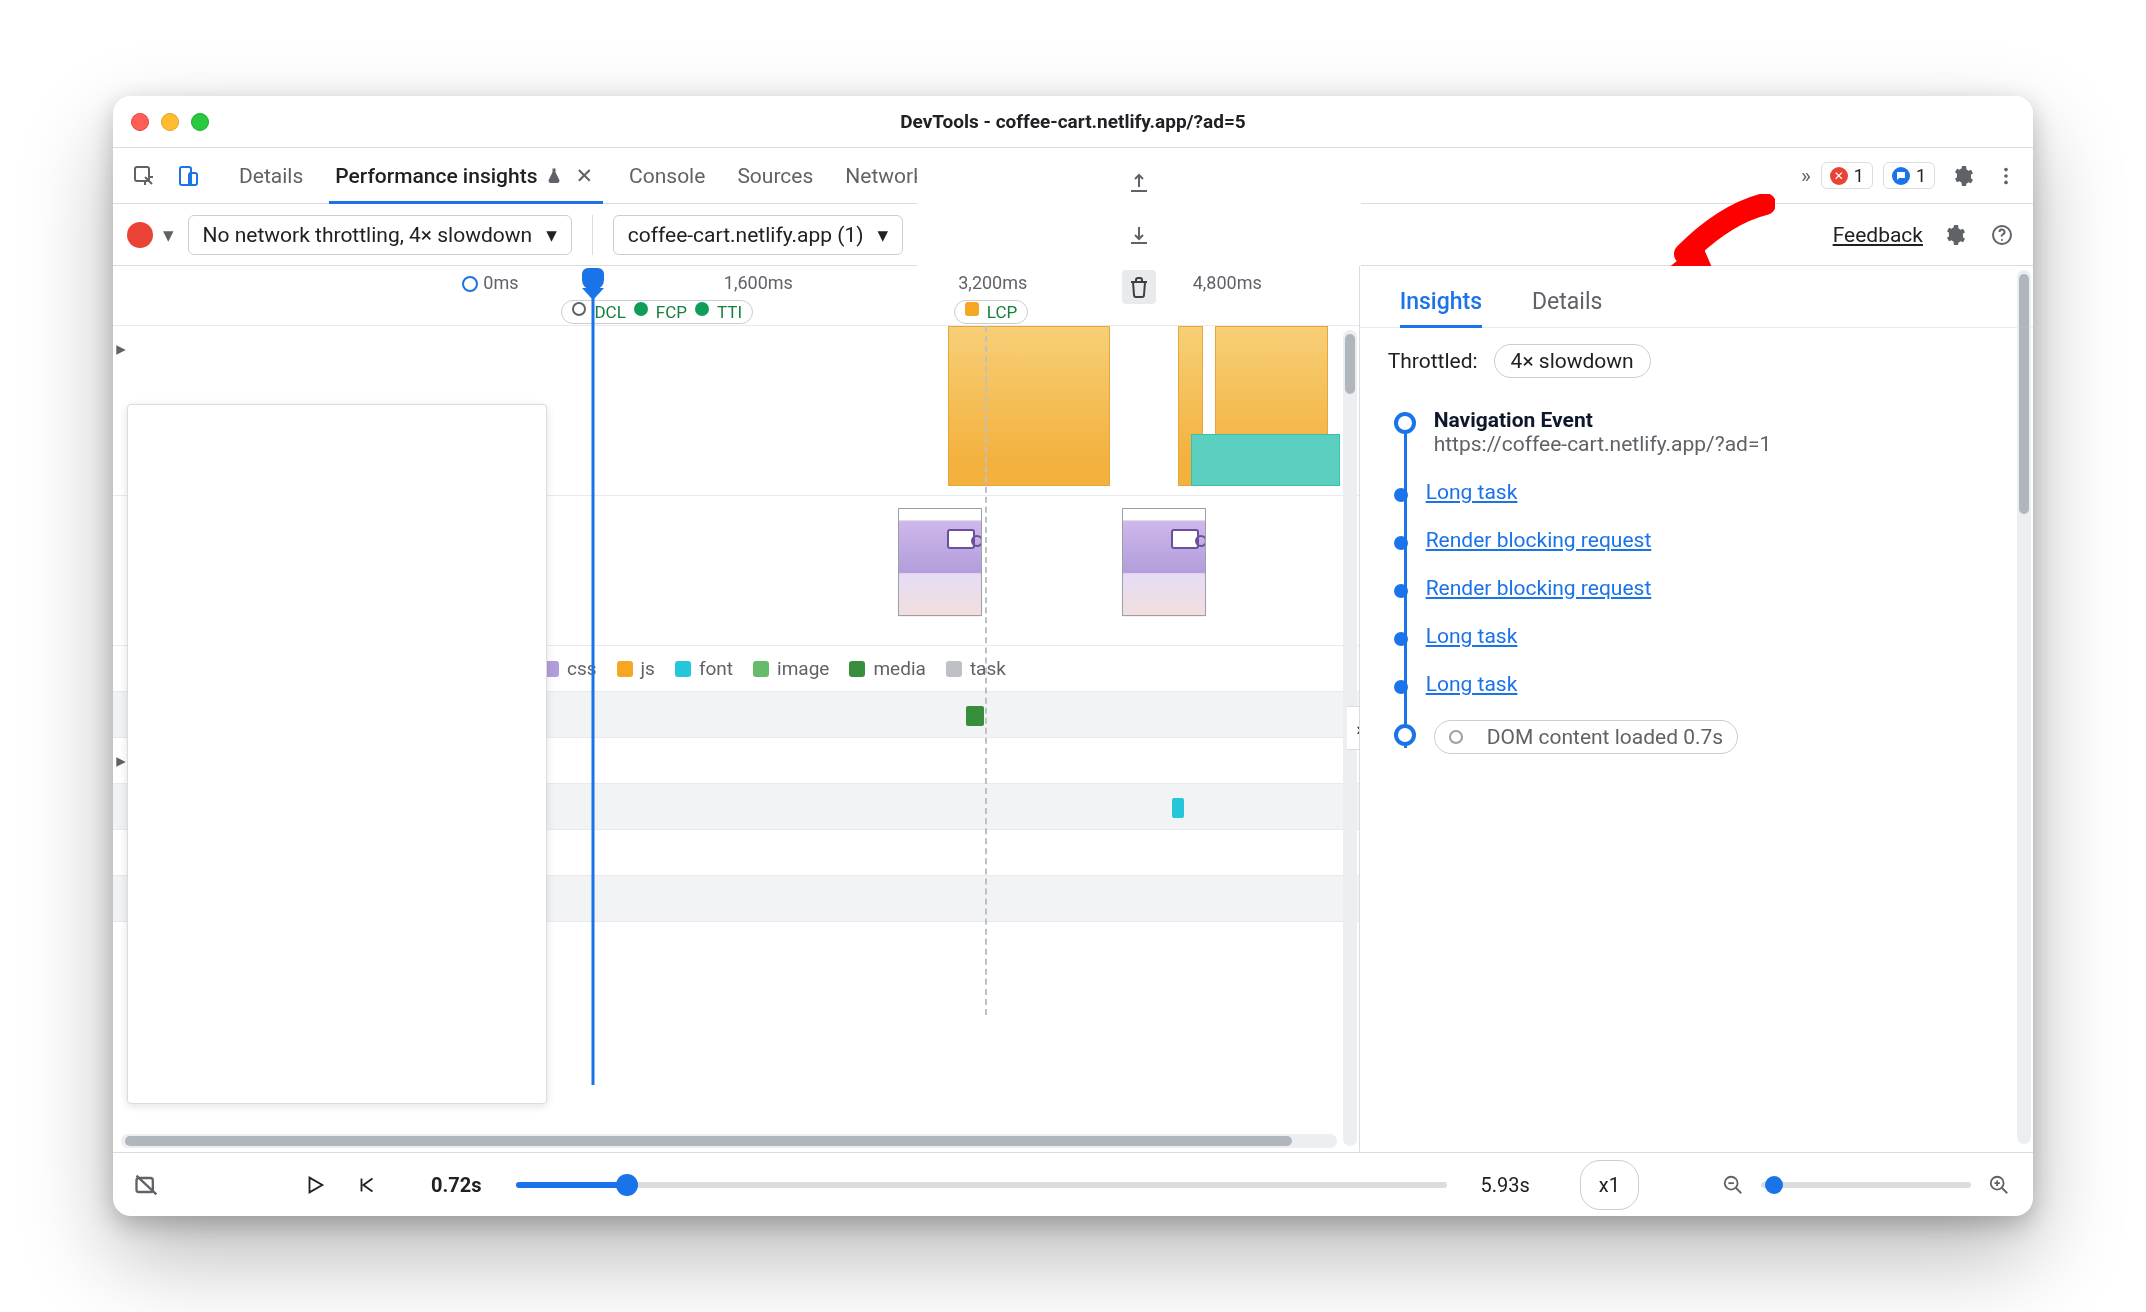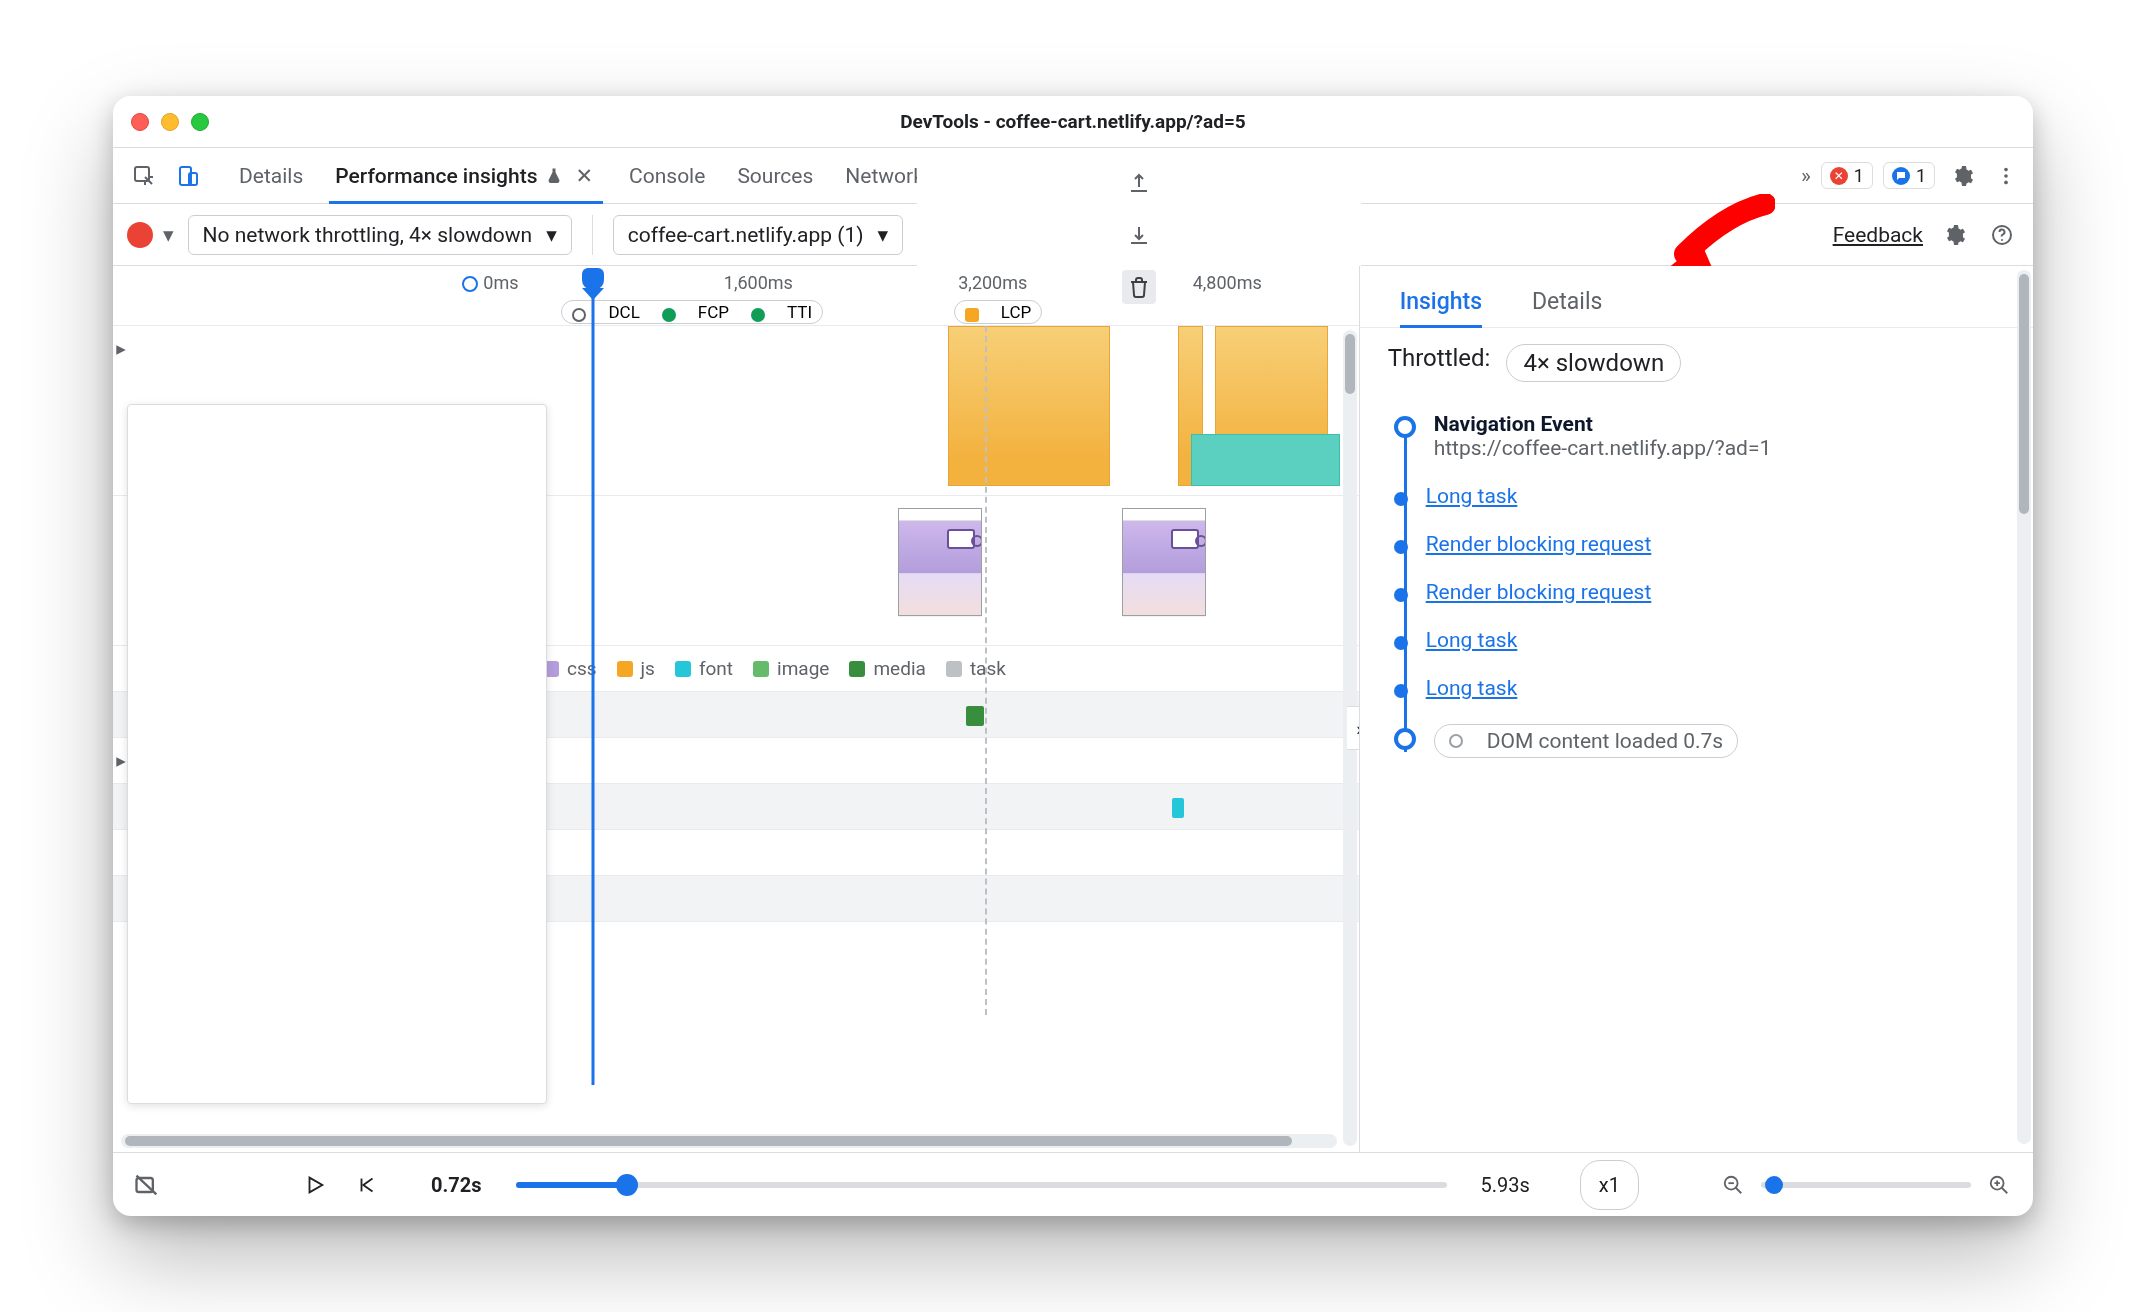--- a/index.html
+++ b/index.html
@@ -165,23 +165,23 @@
   .marker-head::after {
     content:""; position:absolute; left:50%; transform:translateX(-50%); bottom:-10px;
     width:0; height:0; border-left:11px solid transparent; border-right:11px solid transparent;
     border-top:12px solid var(--accent);
   }
 
   .marker-line { position:absolute; top:24px; bottom:-760px; width:3px; background:var(--accent); transform:translateX(-50%); z-index:5; }
 
   .metric-chips { position:absolute; left:0; right:0; top:34px; height:28px; }
   .chip {
-    position:absolute; top:0; display:flex; align-items:flex-end; gap:22px;
+    position:absolute; top:0; display:flex; align-items:flex-start; gap:8px;
     border:1px solid var(--border-strong); border-radius:14px; padding:1px 10px;
-    background:#fff; font-size:17px; color:#000000;
+    background:#fff; font-size:17px; color:#15803d;
   }
   .chip .cdot { width:14px; height:14px; border-radius:50%; }
   .chip .ring { width:14px; height:14px; border-radius:50%; border:2px solid #5f6368; background:#fff;}
   .chip .sq { width:14px; height:14px; border-radius:3px; }
 
   .tracks { position:relative; flex:1; min-height:0; overflow:hidden; }
   .overview-track { position:relative; height:170px; border-bottom:1px solid var(--soft-border);}
   .ov-block { position:absolute; top:0; height:160px; }
   .ov-gradient-orange {
     background: linear-gradient(180deg, #f7cf77 0%, #f3b13e 85%);
@@ -241,21 +241,21 @@
 
   
   .right {
     flex:1; min-width:0; display:flex; flex-direction:column; background:#fff;
     position:relative;
   }
   .rtabs { height:62px; display:flex; align-items:flex-end; gap:50px; padding:0 40px; border-bottom:1px solid var(--soft-border);}
   .rtab { font-size:23px; color:#5f6368; padding-bottom:12px; position:relative;}
   .rtab.selected { color:#1a73e8; font-weight:500; }
   .rtab.selected::after { content:""; position:absolute; left:0; right:0; bottom:-1px; height:3px; background:var(--accent);}
-  .summary-line { display:flex; align-items:flex-start; gap:16px; padding:16px 28px 8px; font-size:24px;}
+  .summary-line { display:flex; align-items:center; gap:16px; padding:16px 28px 8px; font-size:21px;}
   .pill { border:1px solid var(--border-strong); border-radius:20px; padding:4px 16px; }
 
   .timeline-list { padding: 10px 22px 0 34px; position:relative; font-size:21px;}
   .node { position:relative; display:flex; gap:18px; align-items:flex-start; padding:12px 0; }
   .node .bullet { width:22px; height:22px; border-radius:50%; background:#fff; border:4px solid var(--accent); margin-top:4px; flex:0 0 auto;}
   .node.small .bullet { width:14px; height:14px; border:none; background:var(--accent); margin-top:8px;}
   .node .content { flex:1; min-width:0;}
   .node .title { font-weight:700; color:#0f172a; }
   .node .url, .node .muted { color:#5f6368; }
   .node a { color: var(--link); text-decoration: underline; }

